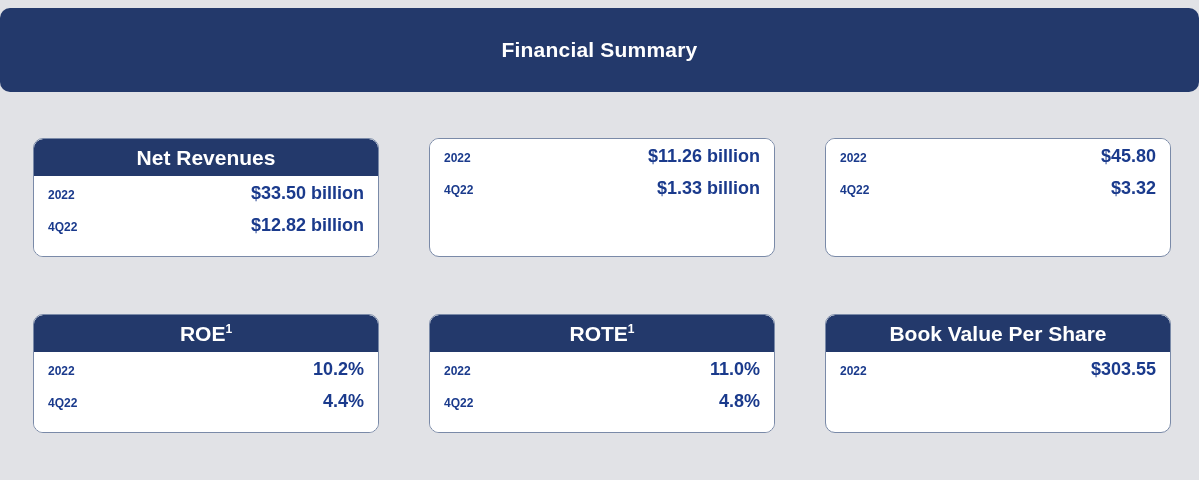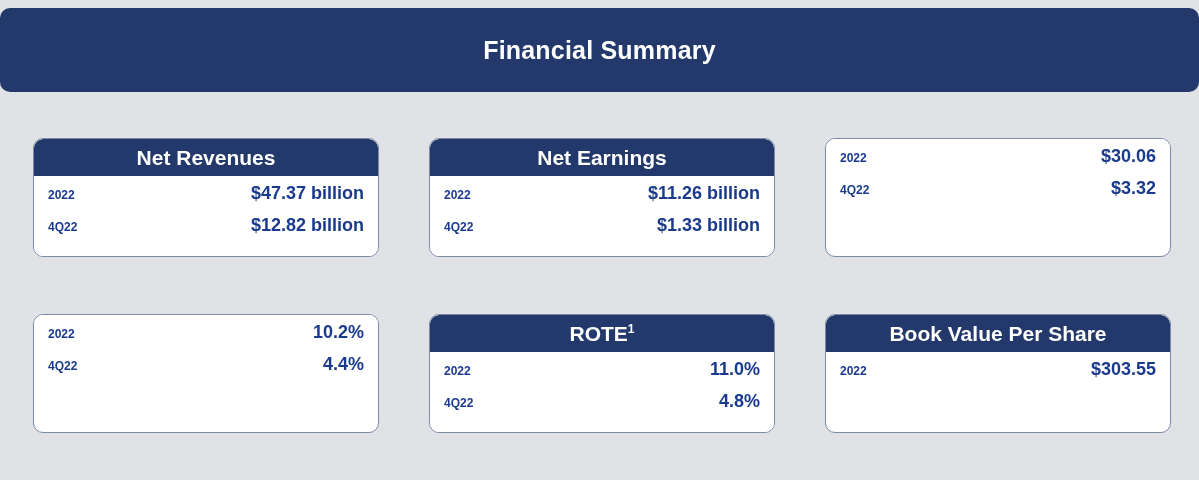--- a/index.html
+++ b/index.html
@@ -28,21 +28,21 @@
     width: 1199px;
     height: 84px;
     background: #23396b;
     border-radius: 10px;
     display: flex;
     align-items: center;
     justify-content: center;
   }
   .banner-title {
     color: #ffffff;
-    font-size: 25px;
+    font-size: 21px;
     font-weight: bold;
     letter-spacing: 0.2px;
   }
 
   
   .grid {
     position: absolute;
     left: 33px;
     top: 138px;
     width: 1139px;
@@ -116,59 +116,59 @@
 
   <div class="grid">
 
     <div class="card">
       <div class="card-header">
         <div class="card-header-title"><span>Net Revenues</span></div>
       </div>
       <div class="card-body">
         <div class="row">
           <span class="row-label">2022</span>
-          <span class="row-value">$47.37 billion</span>
+          <span class="row-value">$33.50 billion</span>
         </div>
         <div class="row">
           <span class="row-label">4Q22</span>
           <span class="row-value">$12.82 billion</span>
         </div>
       </div>
     </div>
 
     <div class="card">
-      <div class="card-header">
-        <div class="card-header-title"><span>Net Earnings</span></div>
-      </div>
       <div class="card-body">
         <div class="row">
           <span class="row-label">2022</span>
           <span class="row-value">$11.26 billion</span>
         </div>
         <div class="row">
           <span class="row-label">4Q22</span>
           <span class="row-value">$1.33 billion</span>
         </div>
       </div>
     </div>
 
     <div class="card">
       <div class="card-body">
         <div class="row">
           <span class="row-label">2022</span>
-          <span class="row-value">$30.06</span>
+          <span class="row-value">$45.80</span>
         </div>
         <div class="row">
           <span class="row-label">4Q22</span>
           <span class="row-value">$3.32</span>
         </div>
       </div>
     </div>
 
     <div class="card">
+      <div class="card-header">
+        <div class="card-header-title"><span>ROE</span><span class="sup">1</span></div>
+      </div>
       <div class="card-body">
         <div class="row">
           <span class="row-label">2022</span>
           <span class="row-value">10.2%</span>
         </div>
         <div class="row">
           <span class="row-label">4Q22</span>
           <span class="row-value">4.4%</span>
         </div>
       </div>

